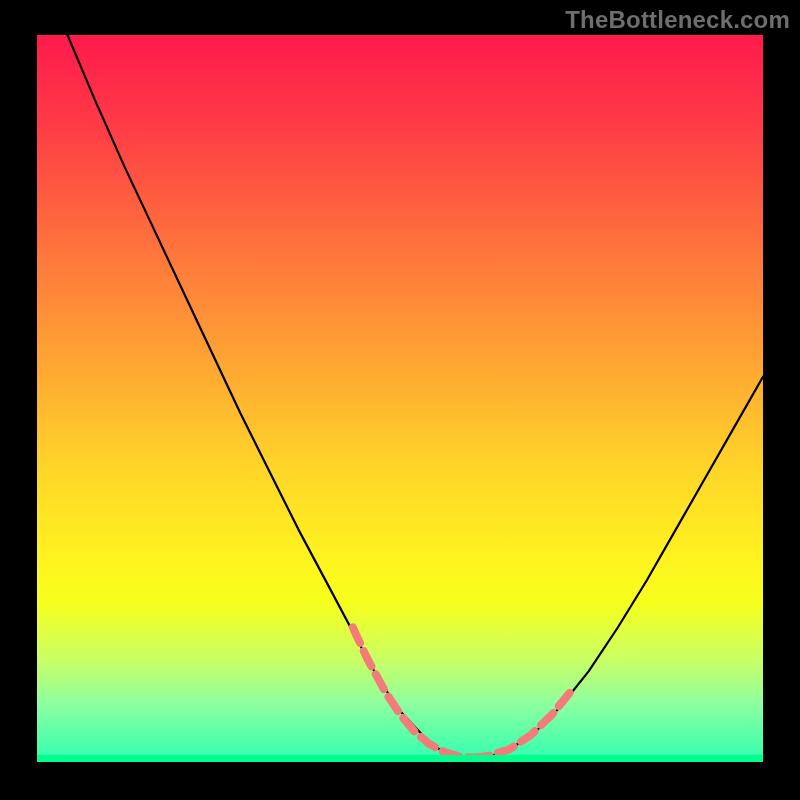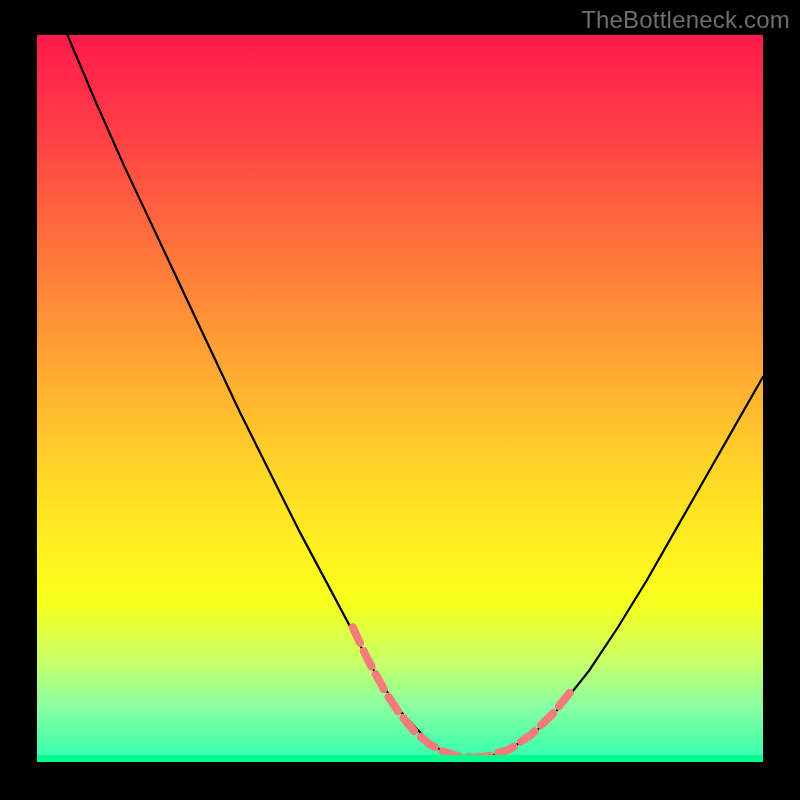--- a/index.html
+++ b/index.html
@@ -51,21 +51,21 @@
       to bottom,
       #00ff8d 0%,
       #00ff8d 100%
     );
   }
   .watermark {
     position: absolute;
     top: 6px;
     right: 10px;
     font-size: 24px;
-    font-weight: 400;
+    font-weight: 700;
     color: #6e6e6e;
     letter-spacing: 0.2px;
     user-select: none;
   }
   svg.curve {
     position: absolute;
     left: 0;
     top: 0;
     width: 100%;
     height: 100%;

